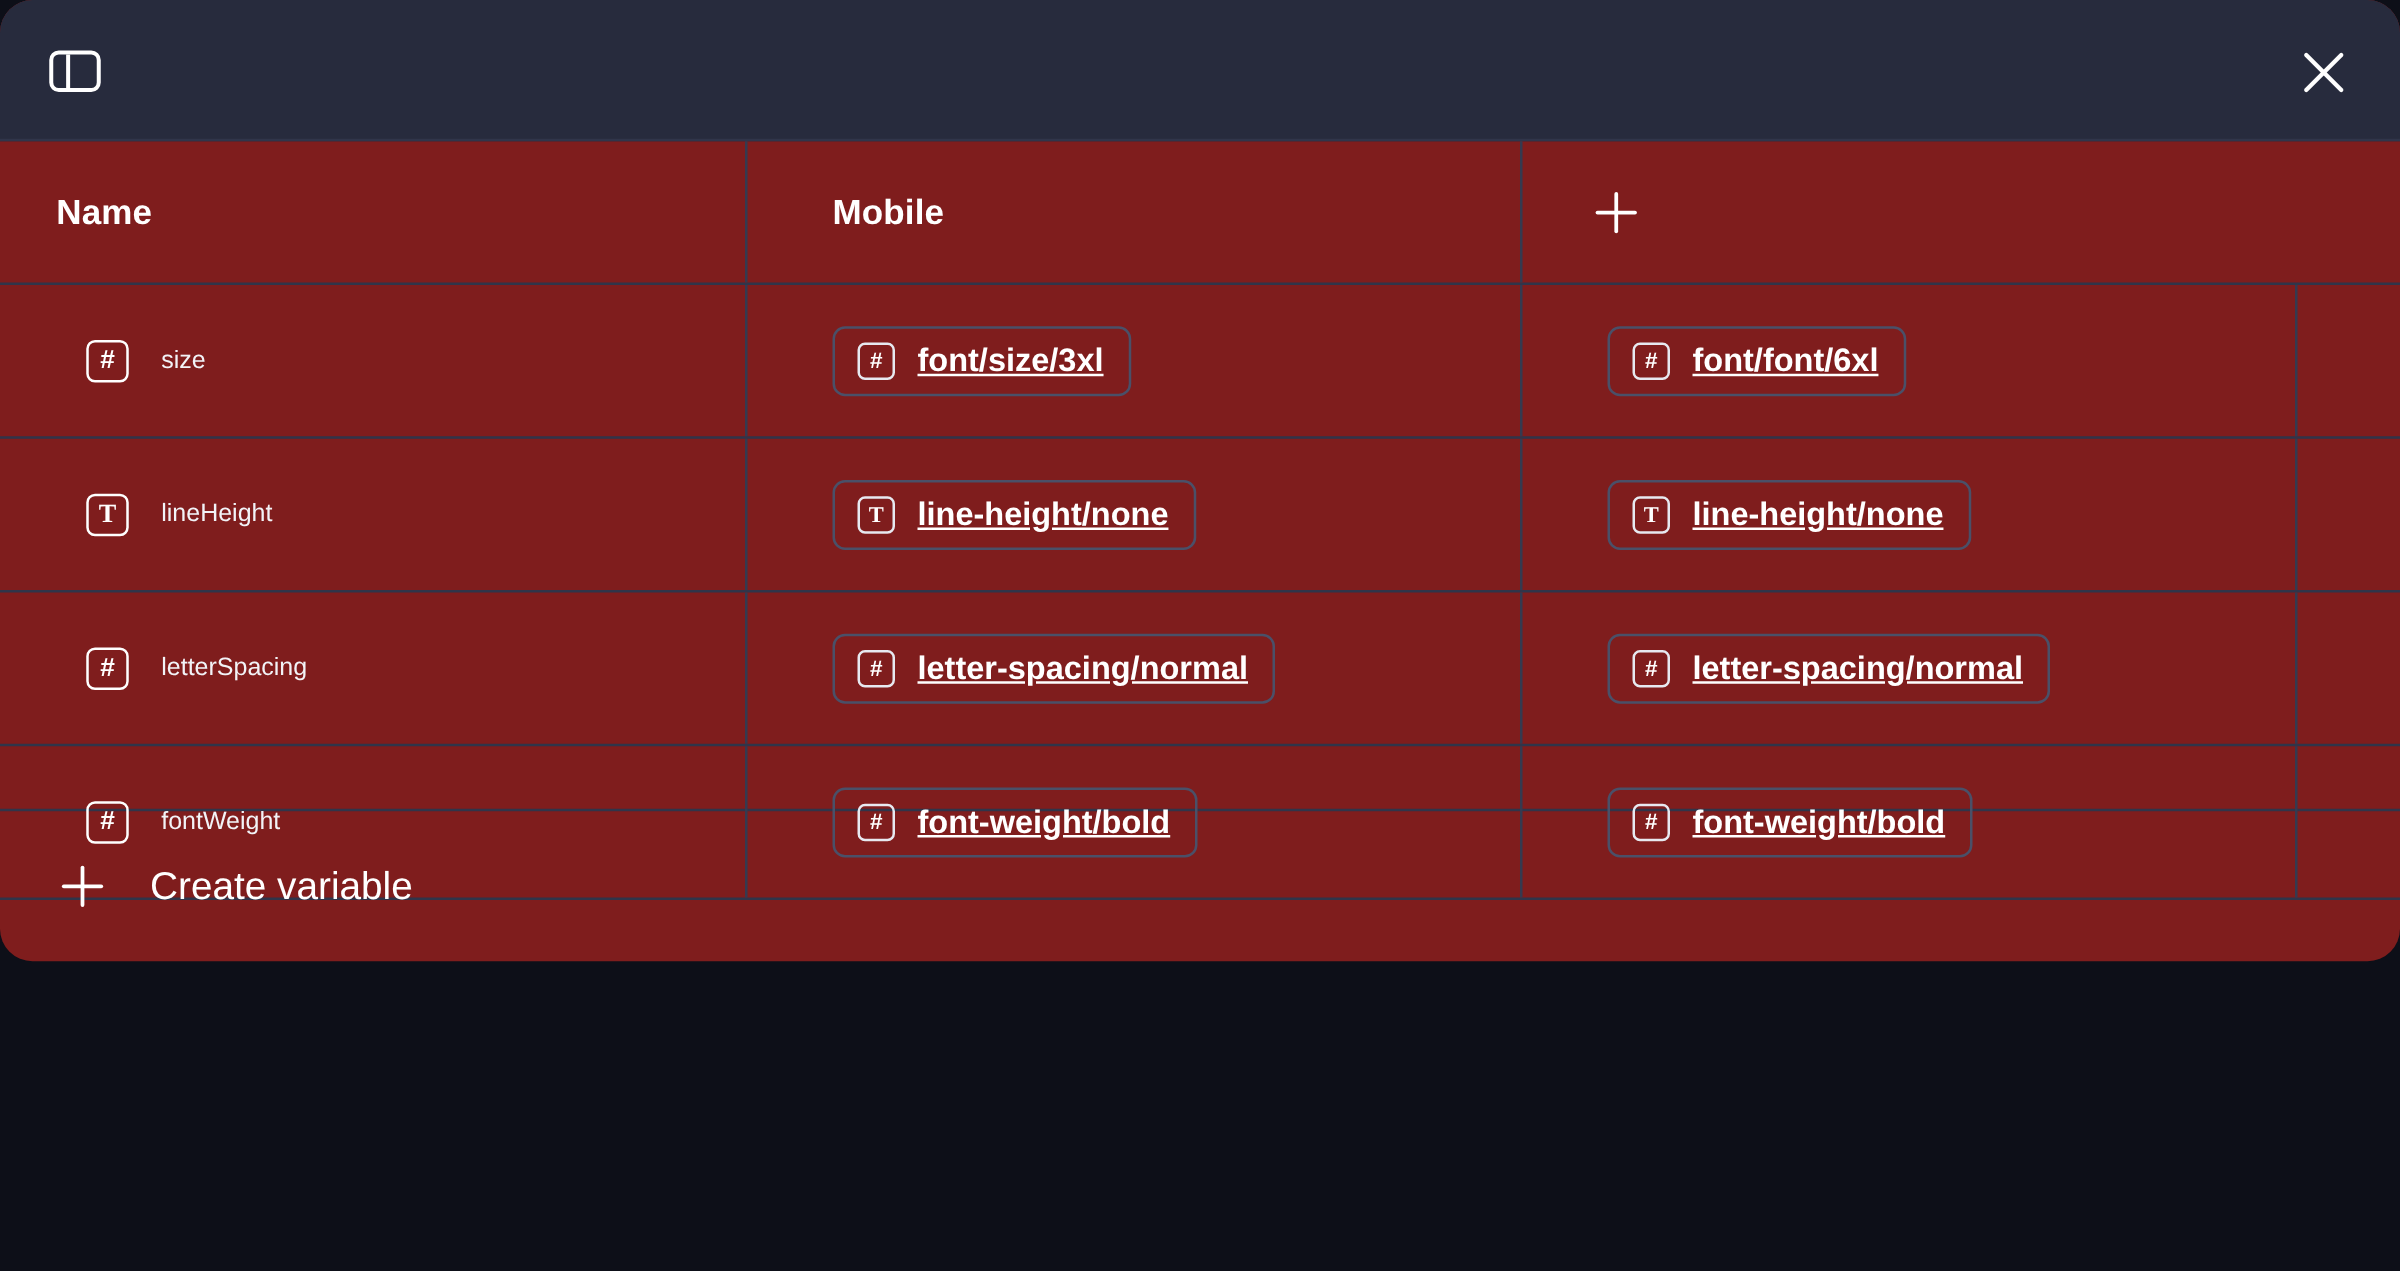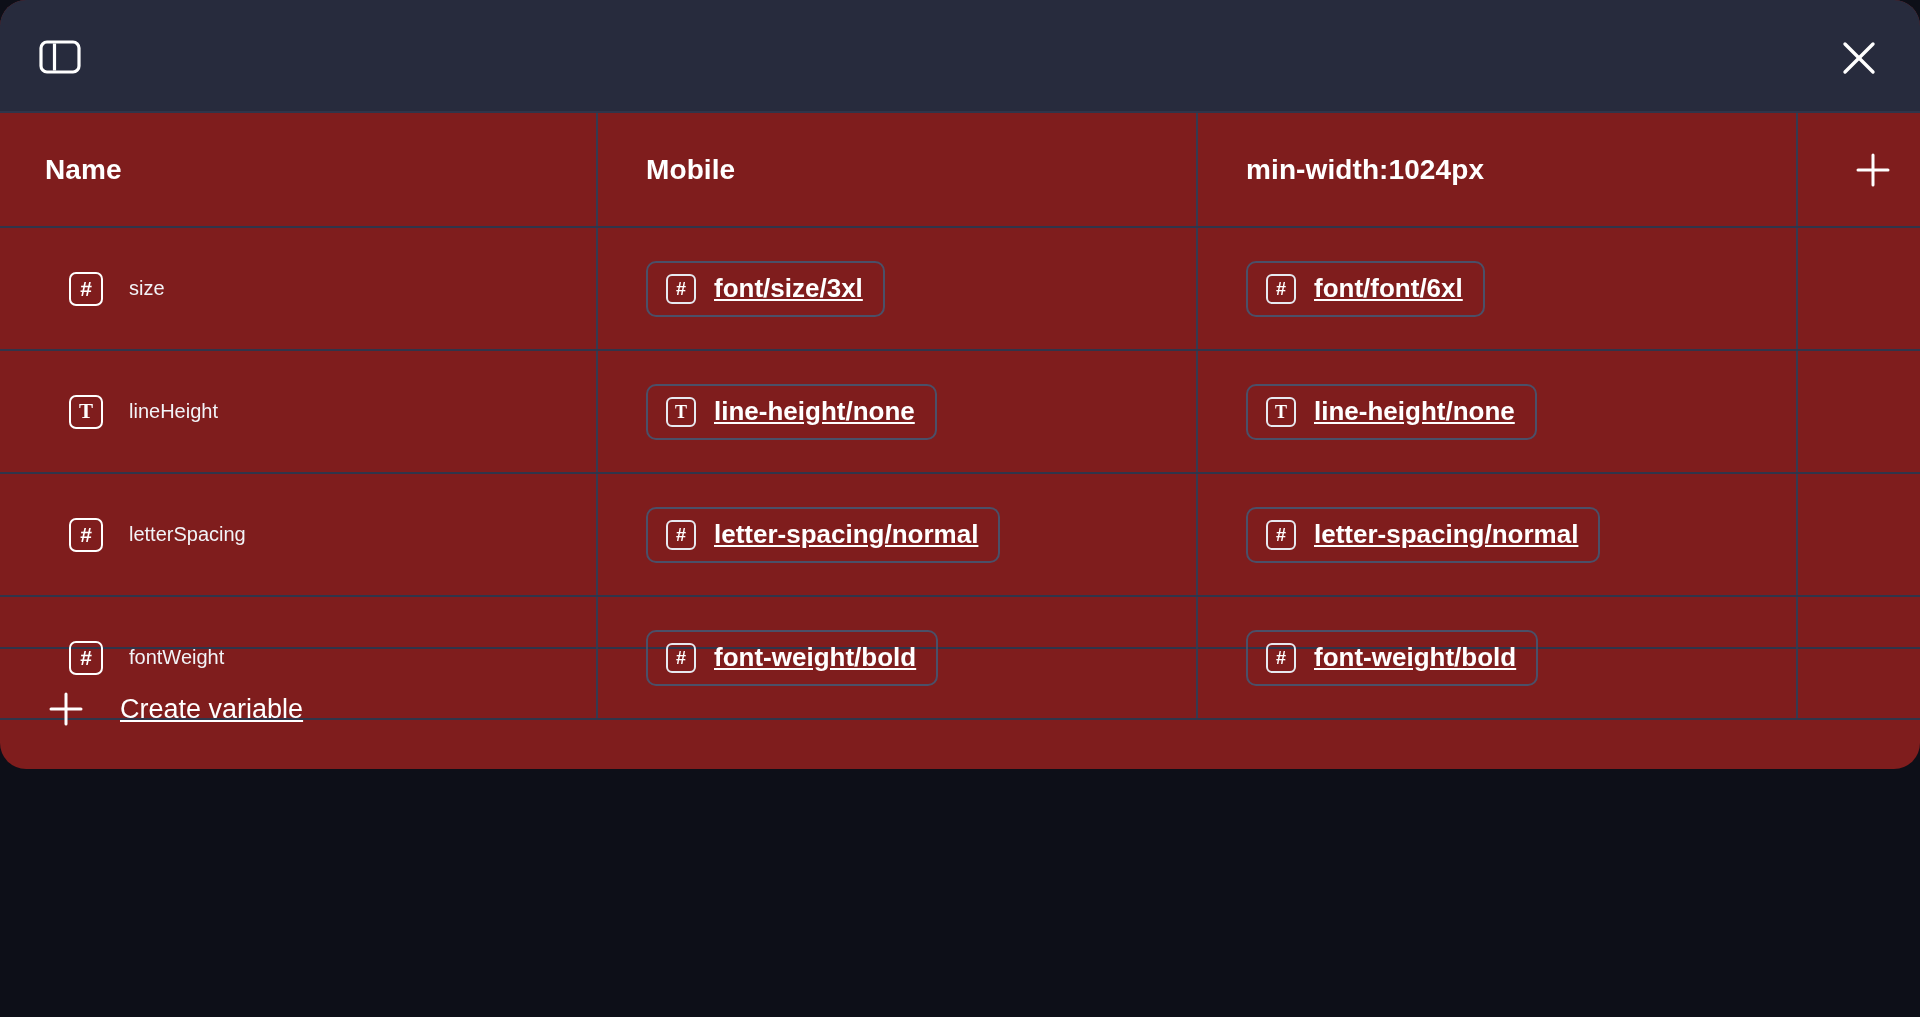--- a/index.html
+++ b/index.html
@@ -81,21 +81,21 @@
 
   .cell {
     display: flex;
     align-items: center;
     border-right: 2px solid #353a50;
     height: 100%;
     position: relative;
   }
 
   .col-name   { width: 598px; flex: 0 0 598px; padding-left: 45px; }
-  .col-mode   { width: 600px; flex: 0 0 600px; padding-left: 48px; }
+  .col-mode   { width: 600px; flex: 0 0 600px; padding-left: 48px; margin-left: 20px; }
   .col-add    { flex: 1 1 auto; border-right: none; padding-left: 52px; }
 
   .row.header .col-name,
   .row.header .col-mode { padding-left: 45px; }
   .row.header .col-mode { padding-left: 48px; }
 
   .col-header-text {
     color: #ffffff;
     font-size: 28px;
     font-weight: bold;
@@ -200,23 +200,22 @@
     flex: 0 0 122px;
     border-top: 2px solid #30354a;
     display: flex;
     align-items: center;
     padding-left: 44px;
     gap: 32px;
   }
 
   .footer-label {
     color: #ffffff;
-    font-size: 27px;
+    font-size: 31px;
     white-space: nowrap;
-    text-decoration: underline;
   }
 
   .plus-icon { display: block; }
 </style>
 </head>
 <body>
 
 <div id="panel">
 
   <div class="topbar">
@@ -238,23 +237,20 @@
   </div>
 
   <div class="table">
 
     <div class="row header">
       <div class="cell col-name">
         <span class="col-header-text">Name</span>
       </div>
       <div class="cell col-mode">
         <span class="col-header-text">Mobile</span>
-      </div>
-      <div class="cell col-mode">
-        <span class="col-header-text">min-width:1024px</span>
       </div>
       <div class="cell col-add">
         <div class="add-col-btn">
           <svg width="44" height="44" viewBox="0 0 44 44">
             <line x1="22" y1="7" x2="22" y2="37" stroke="#ffffff" stroke-width="3" stroke-linecap="round"></line>
             <line x1="7" y1="22" x2="37" y2="22" stroke="#ffffff" stroke-width="3" stroke-linecap="round"></line>
           </svg>
         </div>
       </div>
     </div>

